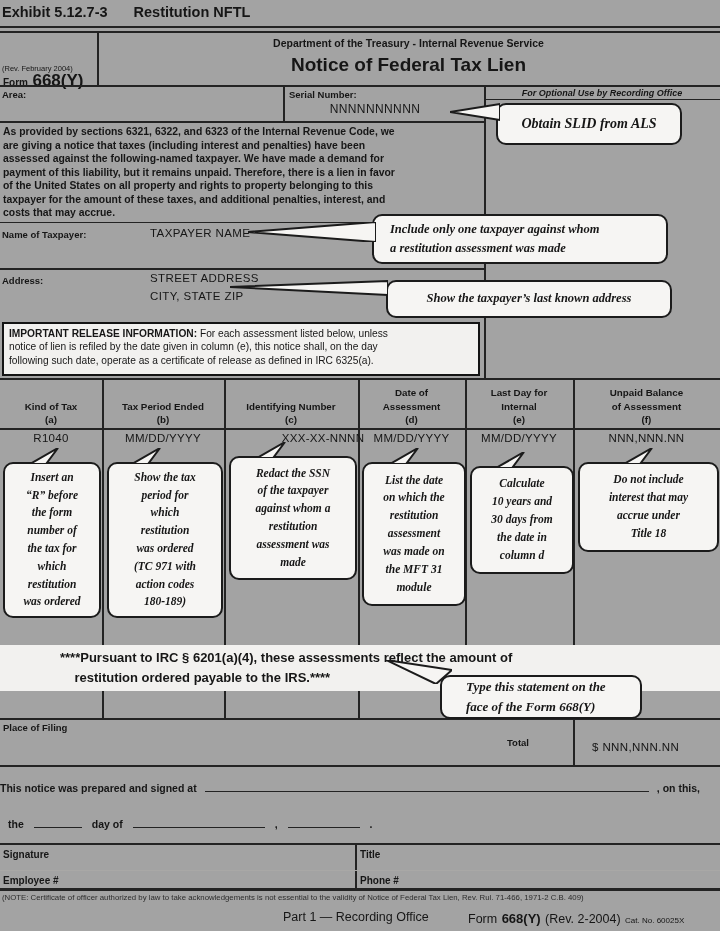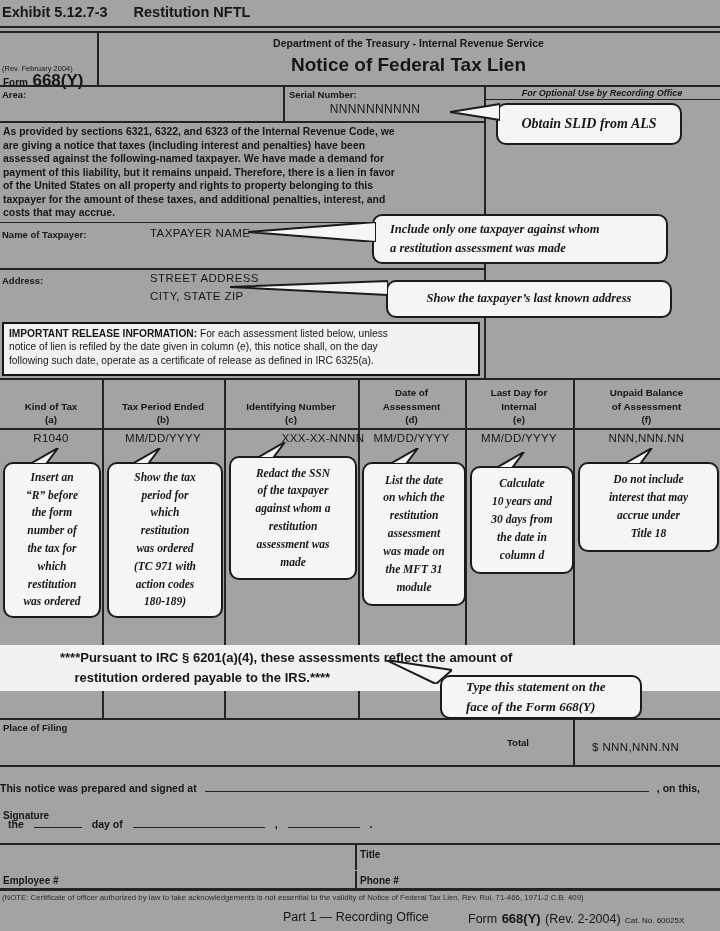--- a/index.html
+++ b/index.html
@@ -250,21 +250,21 @@
     <span>day of</span>
     <span class="fill-line" style="width:132px; margin:0 10px;"></span>
     <span>,</span>
     <span class="fill-line" style="width:72px; margin:0 10px;"></span>
     <span>.</span>
   </div>
 
   <div class="ln" style="left:0; top:843px; width:720px; height:2px;"></div>
   <div class="ln" style="left:355px; top:843px; width:1.5px; height:45px;"></div>
   <div class="ln-soft" style="left:0; top:870px; width:720px; height:1px;"></div>
-  <div class="lbl" style="left:3px; top:810px; font-size:10px;">Signature</div>
+  <div class="lbl" style="left:3px; top:849px; font-size:10px;">Signature</div>
   <div class="lbl" style="left:360px; top:849px; font-size:10px;">Title</div>
   <div class="lbl" style="left:3px; top:875px; font-size:10px;">Employee #</div>
   <div class="lbl" style="left:360px; top:875px; font-size:10px;">Phone #</div>
   <div class="ln" style="left:0; top:888px; width:720px; height:2.5px;"></div>
 
   <div class="abs" style="left:2px; top:893px; width:716px; font-size:7.8px; color:#2c2c2c;">(NOTE: Certificate of officer authorized by law to take acknowledgements is not essential to the validity of Notice of Federal Tax Lien, Rev. Rul. 71-466, 1971-2 C.B. 409)</div>
   <div class="abs" style="left:283px; top:910px; font-size:12.5px;">Part 1 — Recording Office</div>
   <div class="abs" style="left:468px; top:909px;">
     <span style="font-size:12.5px;">Form</span>
     <span style="font-size:13px; font-weight:bold;">668(Y)</span>

